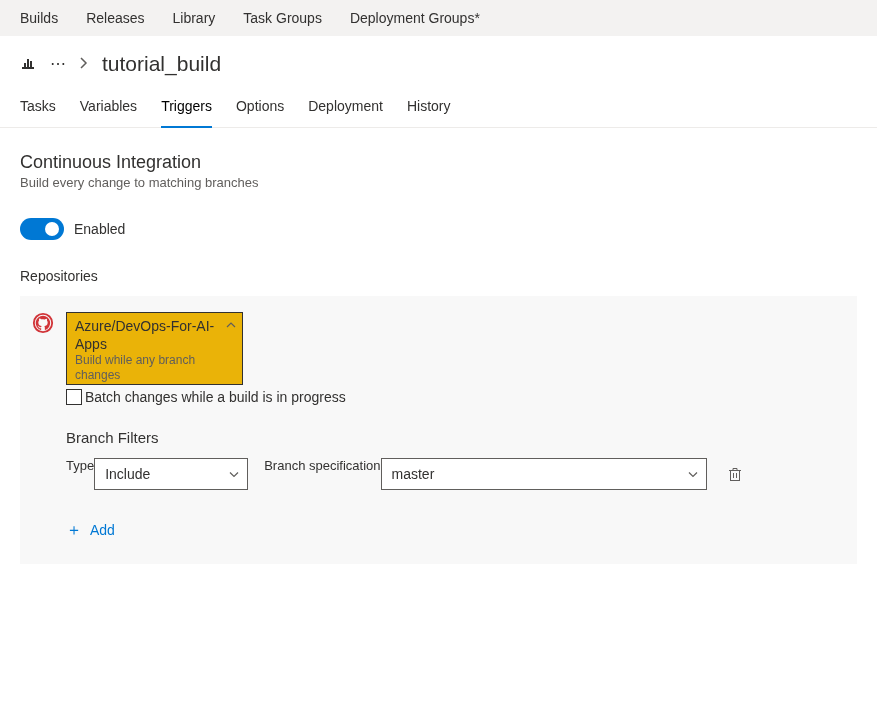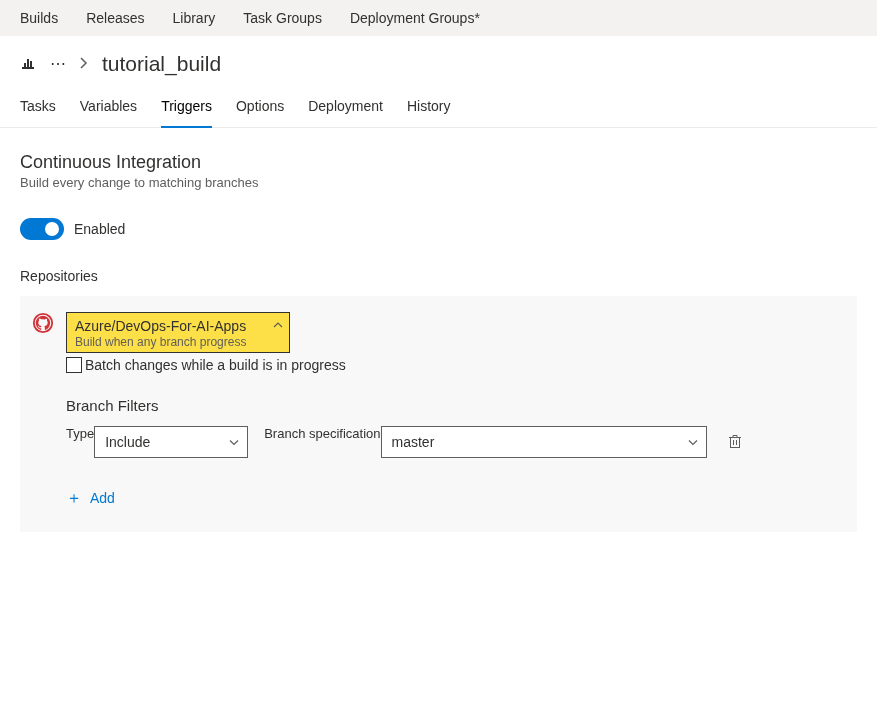--- a/index.html
+++ b/index.html
@@ -34,21 +34,21 @@
     .toggle { position: relative; width: 44px; height: 22px; background: #0078d4; border-radius: 11px; cursor: pointer; }
     .toggle .knob { position: absolute; width: 14px; height: 14px; background: #fff; border-radius: 50%; top: 4px; right: 5px; }
     .toggle-label { font-size: 14px; color: #323130; }
     
     
     .repo-panel { background: #f8f8f8; padding: 16px 12px 26px 12px; margin-top: 12px; display: flex; gap: 12px; align-items: flex-start; }
     .repo-icon { width: 22px; height: 22px; flex-shrink: 0; }
     .repo-body { flex: 1; }
     
     .repo-select { display: flex; align-items: flex-start; }
-    .repo-select-box { width: 224px; border: 1px solid #323130; background: #fde047; padding: 4px 22px 2px 8px; position: relative; }
+    .repo-select-box { width: 177px; border: 1px solid #323130; background: #eab308; padding: 4px 22px 2px 8px; position: relative; }
     .repo-select-box .repo-name { font-size: 14px; color: #323130; line-height: 1.3; }
     .repo-select-box .repo-subtitle { font-size: 12px; color: #605e5c; line-height: 1.2; }
     .repo-select-box .chev-up { position: absolute; right: 6px; top: 6px; font-size: 10px; color: #605e5c; }
     
     .checkbox-row { display: flex; align-items: center; gap: 3px; margin-top: 4px; }
     .checkbox { width: 16px; height: 16px; border: 1px solid #323130; background: #fff; cursor: pointer; }
     .checkbox-label { font-size: 14px; color: #323130; }
     
     .filters-title { font-size: 15px; color: #323130; margin-top: 24px; }
     
@@ -128,21 +128,21 @@
         <svg viewBox="0 0 24 24" fill="none">
             <circle cx="12" cy="12" r="10" fill="none" stroke="#d13438" stroke-width="2"></circle>
             <path d="M12 4a8 8 0 00-2.53 15.59c.4.07.55-.17.55-.38v-1.5c-2.22.48-2.69-1.07-2.69-1.07-.36-.92-.89-1.17-.89-1.17-.73-.5.05-.49.05-.49.8.06 1.22.82 1.22.82.71 1.22 1.87.87 2.33.66.07-.52.28-.87.5-1.07-1.77-.2-3.64-.89-3.64-3.95 0-.87.31-1.59.82-2.15-.08-.2-.36-1.02.08-2.12 0 0 .67-.21 2.2.82A7.65 7.65 0 0112 7.8a7.65 7.65 0 012 .27c1.53-1.03 2.2-.82 2.2-.82.44 1.1.16 1.92.08 2.12.51.56.82 1.28.82 2.15 0 3.07-1.87 3.75-3.65 3.95.29.25.54.73.54 1.48v2.19c0 .21.15.46.55.38A8 8 0 0012 4z" fill="#d13438"></path>
           </svg>
       </span>
 
       <div class="repo-body">
         <div class="repo-select">
           <div class="repo-select-box">
             <div class="repo-name">Azure/DevOps-For-AI-Apps</div>
-            <div class="repo-subtitle">Build when any branch progress</div>
+            <div class="repo-subtitle">Build while any branch changes</div>
             <span class="chev-up">
               <svg width="10" height="6" viewBox="0 0 10 6">
                   <path d="M1 5 L5 1 L9 5" stroke="#605e5c" stroke-width="1.2" fill="none"></path>
                 </svg>
             </span>
           </div>
         </div>
 
         <div class="checkbox-row">
           <div class="checkbox"></div>

